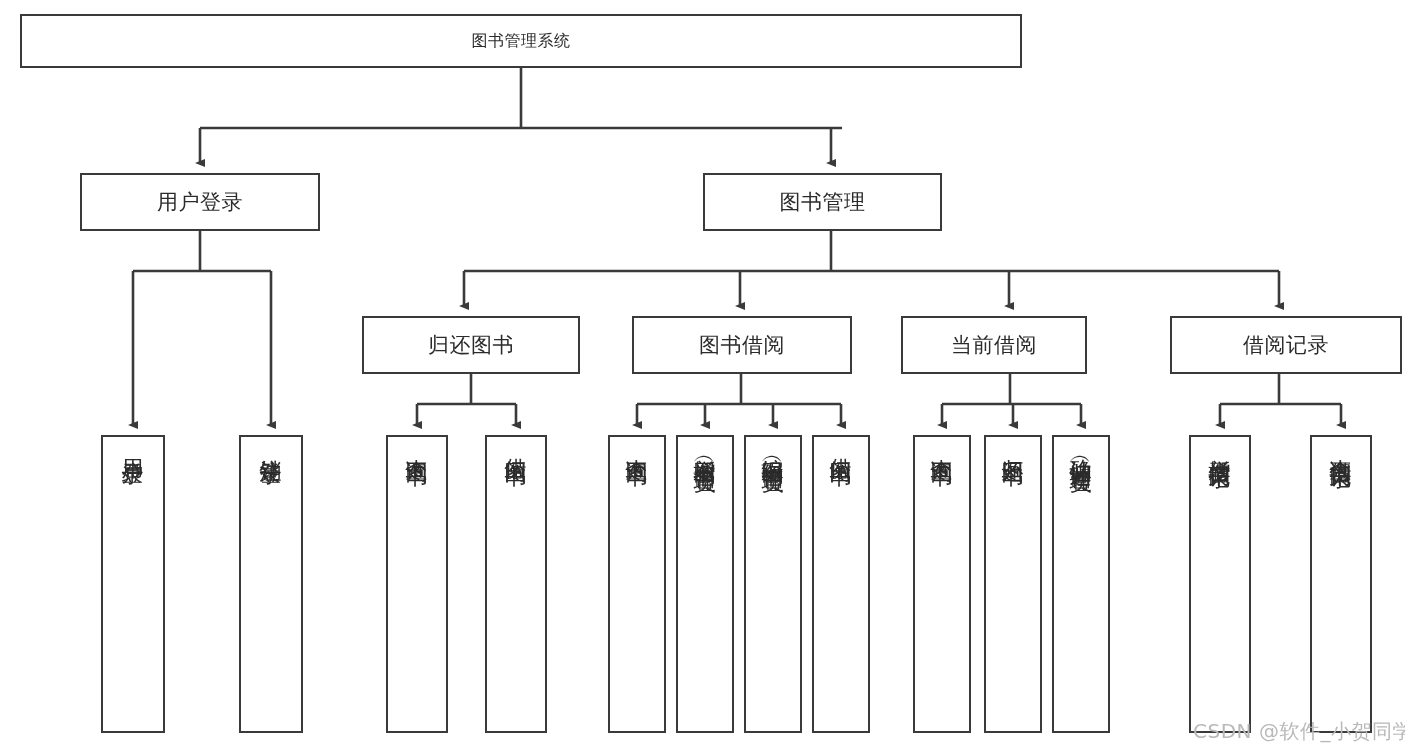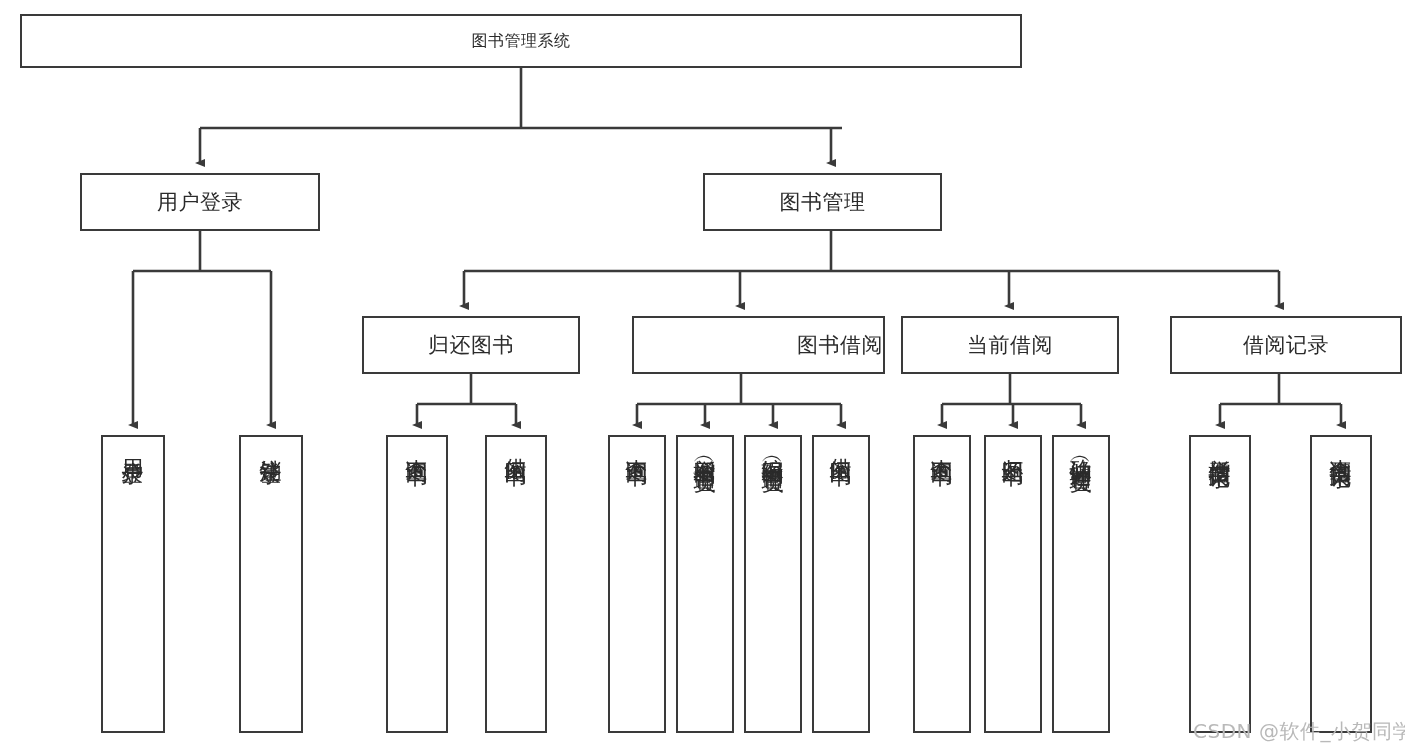--- a/index.html
+++ b/index.html
@@ -135,24 +135,24 @@
   <div class="node h" style="left:80px; top:173px; width:240px; height:58px;">
     <span class="lbl">用户登录</span>
   </div>
   <div class="node h" style="left:703px; top:173px; width:239px; height:58px;">
     <span class="lbl">图书管理</span>
   </div>
 
   <div class="node h" style="left:362px; top:316px; width:218px; height:58px;">
     <span class="lbl">归还图书</span>
   </div>
-  <div class="node h" style="left:632px; top:316px; width:253px; height:58px;justify-content:flex-end;">
+  <div class="node h" style="left:632px; top:316px; width:220px; height:58px;">
     <span class="lbl">图书借阅</span>
   </div>
-  <div class="node h" style="left:901px; top:316px; width:218px; height:58px;">
+  <div class="node h" style="left:901px; top:316px; width:186px; height:58px;">
     <span class="lbl">当前借阅</span>
   </div>
   <div class="node h" style="left:1170px; top:316px; width:232px; height:58px;">
     <span class="lbl">借阅记录</span>
   </div>
 
   <div class="node v" style="left:101px; top:435px; width:64px; height:298px;">
     <span class="lbl">用户登录</span>
   </div>
   <div class="node v" style="left:239px; top:435px; width:64px; height:298px;">

